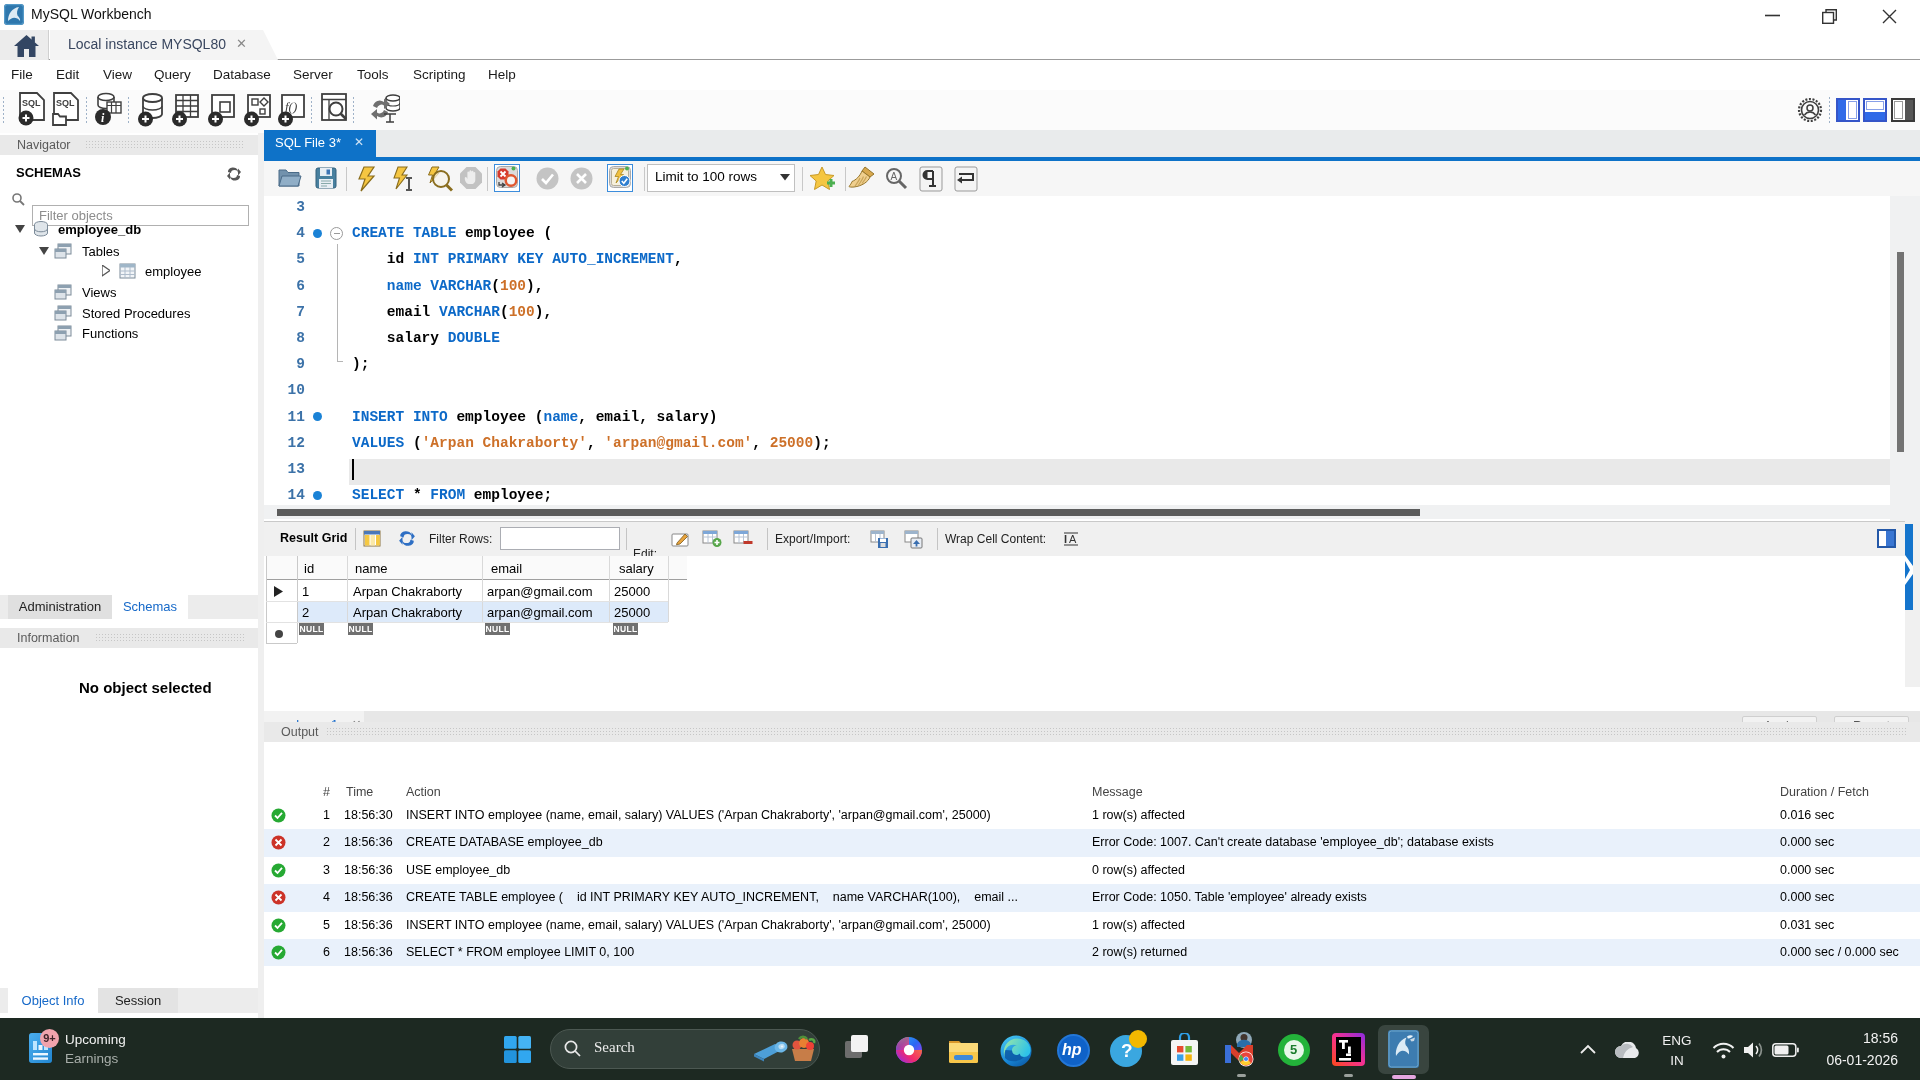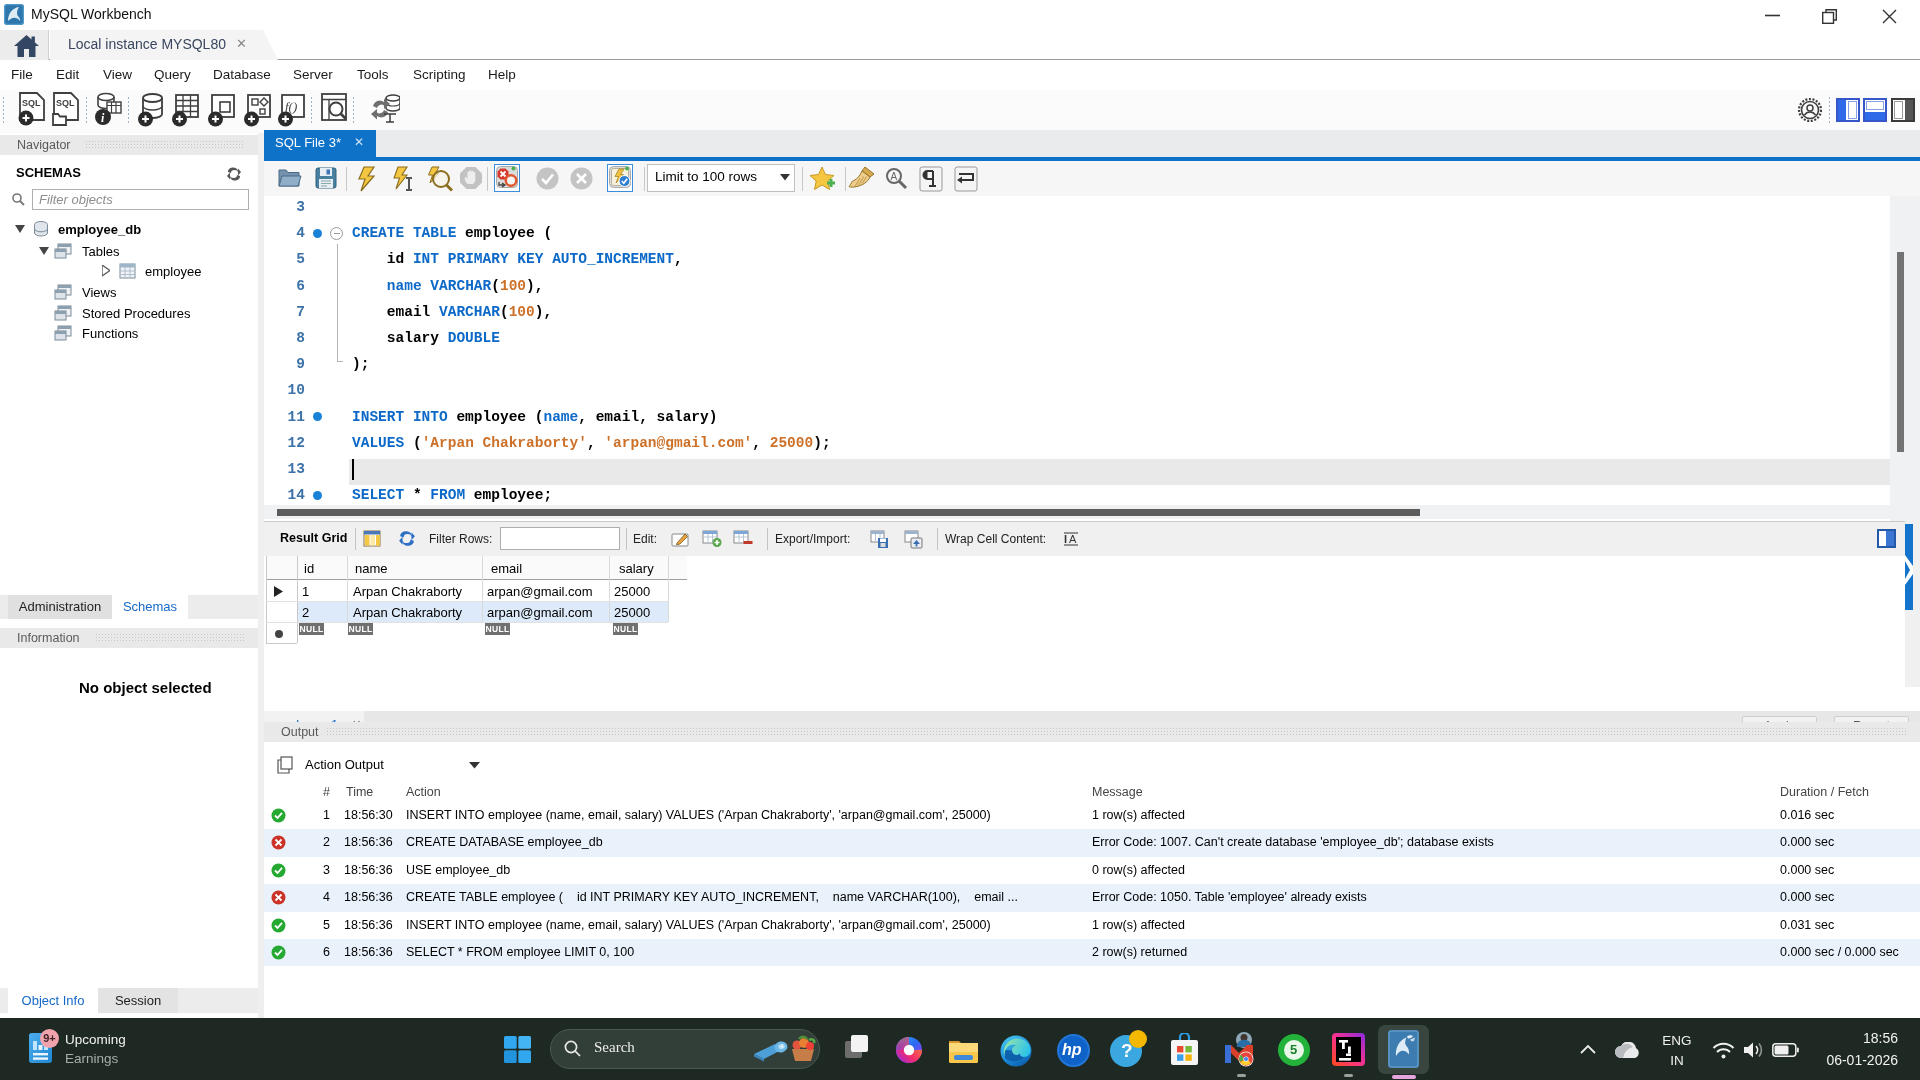--- a/index.html
+++ b/index.html
@@ -32,22 +32,22 @@
 
   
   #sidebar { left:0; top:133px; width:258px; height:885px; background:#fff; }
   .panelhdr { position:absolute; left:0; width:258px; height:20px; background:#e9e9e9;
      font-size:12.5px; color:#5a5a5a; line-height:20px; padding-left:17px; }
   .dotpat { position:absolute; top:5px; height:10px;
      background-image:radial-gradient(#c6c6c6 34%, transparent 36%);
      background-size:3px 3px; }
   #schemas-row { left:0; top:163px; width:258px; height:22px; }
   #schemas-row b { position:absolute; left:16px; top:2px; font-size:13px; color:#000; }
-  #filterbox { left:32px; top:189px; width:217px; height:21px; background:#fff;
-     border:1px solid #b0b0b0; font-size:13px; color:#8d8d8d; line-height:19px; padding-left:6px;font-style:italic; }
+  #filterbox { left:32px; top:205px; width:217px; height:21px; background:#fff;
+     border:1px solid #b0b0b0; font-size:13px; color:#8d8d8d; line-height:19px; padding-left:6px; }
   .treerow { position:absolute; left:0; width:258px; height:21px; font-size:13px; color:#000; }
   .treerow .txt { position:absolute; top:3px; }
 
   
   .sidetabs { position:absolute; left:0; width:258px; height:24px; background:#ececec; }
   .sidetab { position:absolute; top:0; height:24px; font-size:13px; line-height:24px; text-align:center; }
 
   
   #edittabrow { left:264px; top:130px; width:1656px; height:27px; background:#e9ebec; }
   #edittab { left:0px; top:0px; width:112px; height:27px; background:#0e72c8; }
@@ -454,21 +454,21 @@
         <rect x="7.5" y="5" width="4.5" height="10.5" fill="#fbe9a8"></rect>
         <rect x="13" y="5" width="3.8" height="10.5" fill="#f5c842"></rect>
       </svg>
     <svg class="abs" style="left:134px; top:8px;" width="18" height="17" viewBox="0 0 16 14">
       <path d="M2 5 A5 4 0 0 1 12 4 L12 1.5 15 5 12 8.5 12 6 A3.5 3 0 0 0 5 6 Z" fill="#2e6fc4"></path>
       <path d="M14 9 A5 4 0 0 1 4 10 L4 12.5 1 9 4 5.5 4 8 A3.5 3 0 0 0 11 8 Z" fill="#2e6fc4"></path>
       </svg>
     <div class="abs" style="left:165px; top:10px; font-size:12px; color:#222;">Filter Rows:</div>
     <div class="abs" style="left:236px; top:5px; width:120px; height:23px; background:#fff; border:1px solid #abadb3;"></div>
     <div class="abs" style="left:362px; top:6px; width:1px; height:22px; background:#c4c4c4;"></div>
-    <div class="abs" style="left:369px; top:10px; font-size:12px; color:#222;">Edit:</div>
+    <div class="abs" style="left:369px; top:25px; font-size:12px; color:#222;">Edit:</div>
     <svg class="abs" style="left:407px; top:9px;" width="20" height="17" viewBox="0 0 20 17">
       <rect x="1" y="3" width="16" height="12" rx="1" fill="#fff" stroke="#888"></rect>
       <path d="M6 12 L14 3 16.5 5.5 9 13 5.5 13.8 Z" fill="#e8a33d" stroke="#7a5a1e" stroke-width="0.8"></path>
       </svg>
     <svg class="abs" style="left:438px; top:8px;" width="21" height="18" viewBox="0 0 21 18">
       <rect x="1" y="1" width="14" height="12" fill="#fff" stroke="#888"></rect>
         <rect x="1" y="1" width="14" height="3" fill="#7da7d8"></rect>
       <line x1="1" y1="7" x2="15" y2="7" stroke="#b8c4d4"></line>
         <line x1="6" y1="4" x2="6" y2="13" stroke="#b8c4d4"></line>
         <line x1="10.5" y1="4" x2="10.5" y2="13" stroke="#b8c4d4"></line>
@@ -554,30 +554,20 @@
     </svg>
 
   <div class="abs" id="emptabrow">
     <div class="abs" style="left:0; top:0; width:100px; height:28px; background:#f2f2f2;"></div>
     <div class="abs" style="left:7px; top:6px; font-size:13px; color:#1669c9;">employee 1</div>
     <div class="abs" style="left:88px; top:7px; font-size:11px; color:#777;">✕</div>
     <div class="abs" style="left:1478px; top:5px; width:75px; height:20px; background:#f2f2f2; border:1px solid #cfcfcf; border-radius:2px; text-align:center; font-size:12.5px; color:#666; line-height:18px;">Apply</div>
     <div class="abs" style="left:1570px; top:5px; width:75px; height:20px; background:#f2f2f2; border:1px solid #cfcfcf; border-radius:2px; text-align:center; font-size:12.5px; color:#555; line-height:18px;">Revert</div>
   </div>
   <div class="panelhdr" style="left:264px; top:722px; width:1656px;">Output<span class="dotpat" style="left:62px; width:1580px;"></span></div>
-  <div class="abs" id="actionrow">
-    <svg class="abs" style="left:12px; top:7px;" width="18" height="18" viewBox="0 0 18 18">
-      <rect x="5" y="1" width="11" height="12" fill="#fff" stroke="#555" stroke-width="1.2"></rect>
-      <path d="M5 4 L2 4 L2 17 L13 17 L13 13" fill="none" stroke="#555" stroke-width="1.2"></path>
-      </svg>
-    <div class="abs" style="left:41px; top:8px; font-size:13px; color:#000;">Action Output</div>
-    <svg class="abs" style="left:205px; top:13px;" width="11" height="7">
-        <polygon points="0,0 11,0 5.5,6.5" fill="#333"></polygon>
-      </svg>
-  </div>
   <div class="abs" id="outtable">
     <div class="abs" style="left:36px; top:1px; width:30px; height:14px; color:#444; text-align:right;">#</div>
     <div class="abs" style="left:82px; top:1px; color:#444;">Time</div>
     <div class="abs" style="left:142px; top:1px; color:#444;">Action</div>
     <div class="abs" style="left:828px; top:1px; color:#444;">Message</div>
     <div class="abs" style="left:1516px; top:1px; color:#444;">Duration / Fetch</div>
     <div class="orow" style="top:18px; background:#fff;">
       <svg class="ost" width="15" height="15" viewBox="0 0 15 15">
           <circle cx="7.5" cy="7.5" r="7" fill="#26a933"></circle>
           <path d="M4 7.5 L6.5 10 L11 4.8" fill="none" stroke="#fff" stroke-width="1.8"></path>

